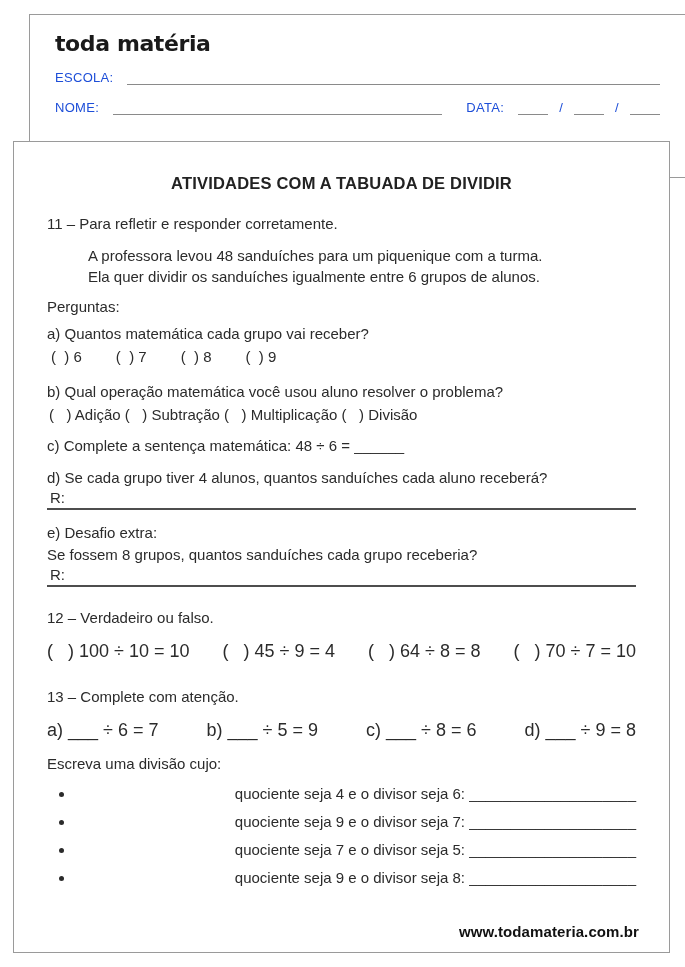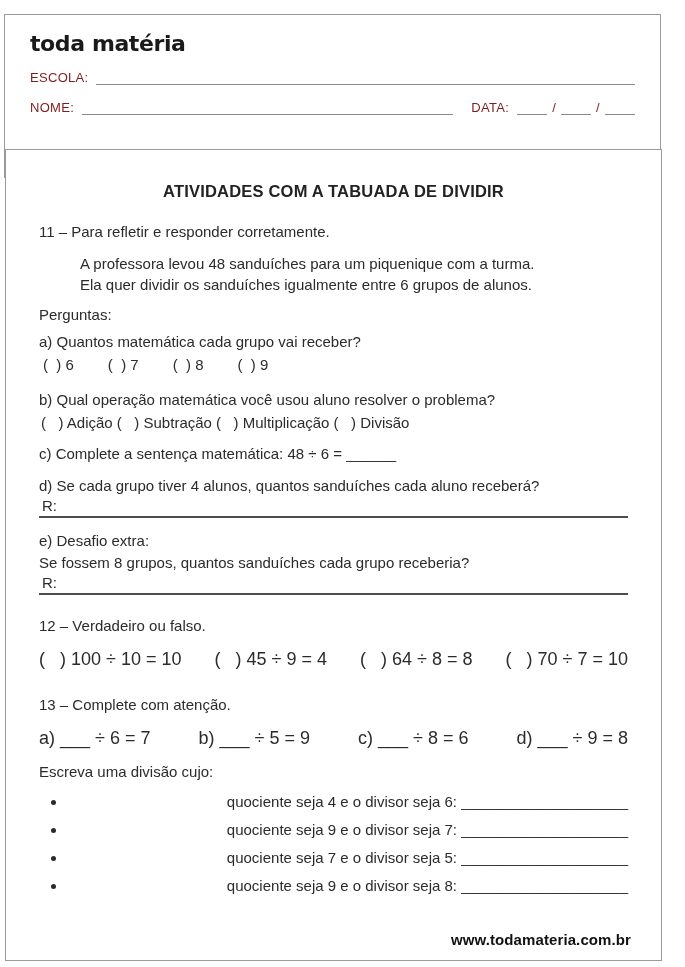--- a/index.html
+++ b/index.html
@@ -10,32 +10,32 @@
     color: #2b2b2b;
     position: relative;
     overflow: hidden;
   }
   .box {
     position: absolute;
     background: #fff;
     border: 1px solid #9a9a9a;
     box-sizing: border-box;
   }
-  .header-box { left: 4px; top: 14px; width: 657px; height: 164px; padding: 0 25px; }
-  .main-box  { left: 5px; top: 141px; width: 657px; height: 812px; padding: 0 33px; margin-top: 8px; }
+  .header-box { left: 29px; top: 14px; width: 657px; height: 164px; padding: 0 25px; }
+  .main-box  { left: 13px; top: 141px; width: 657px; height: 812px; padding: 0 33px; }
 
   .logo {
     margin-top: 16px;
     font-family: "DejaVu Sans", sans-serif;
     font-size: 22px; font-weight: 800;
     letter-spacing: -0.4px; color: #1a1a1a;
   }
   .field-row {
     display: flex; align-items: flex-end;
-    font-size: 13px; letter-spacing: 0.3px; color: #7f1d1d;
+    font-size: 13px; letter-spacing: 0.3px; color: #1d4ed8; gap: 6px;
   }
   .school-row { margin-top: 14px; }
   .name-row   { margin-top: 15px; }
   .field-label { white-space: pre; }
   .fill-line { border-bottom: 1.4px solid #8a8a8a; height: 13px; }
   .grow { flex: 1; margin-left: 8px; }
   .name-row .grow { margin-right: 18px; }
   .date-label { margin-right: 8px; }
   .short { width: 30px; }
   .slash { margin: 0 5px; font-size: 13px; }

